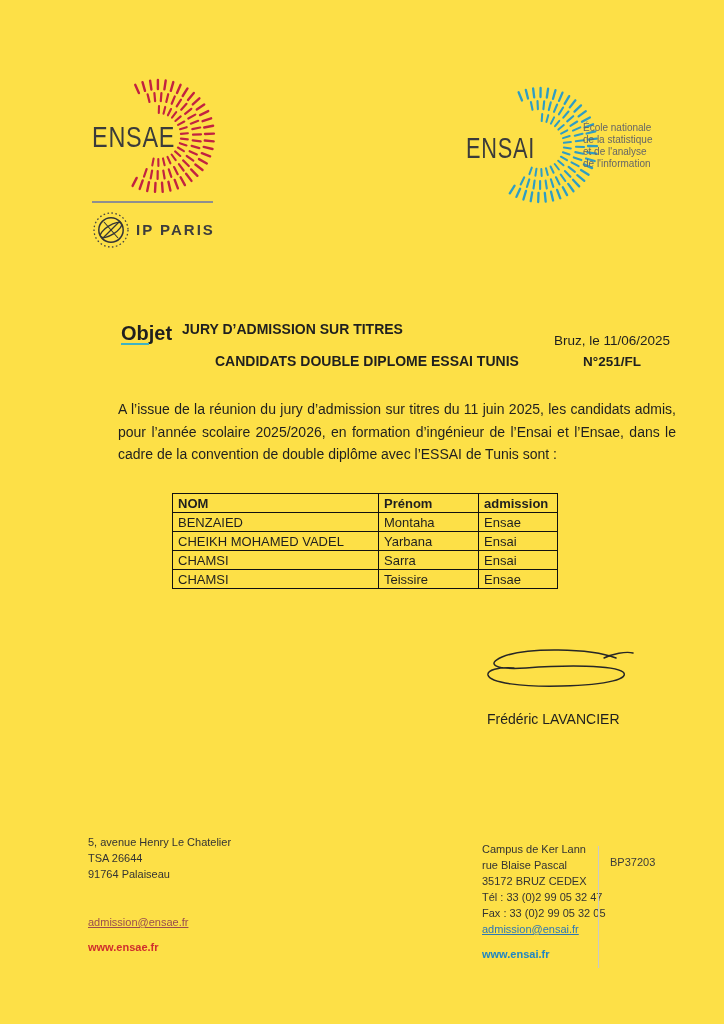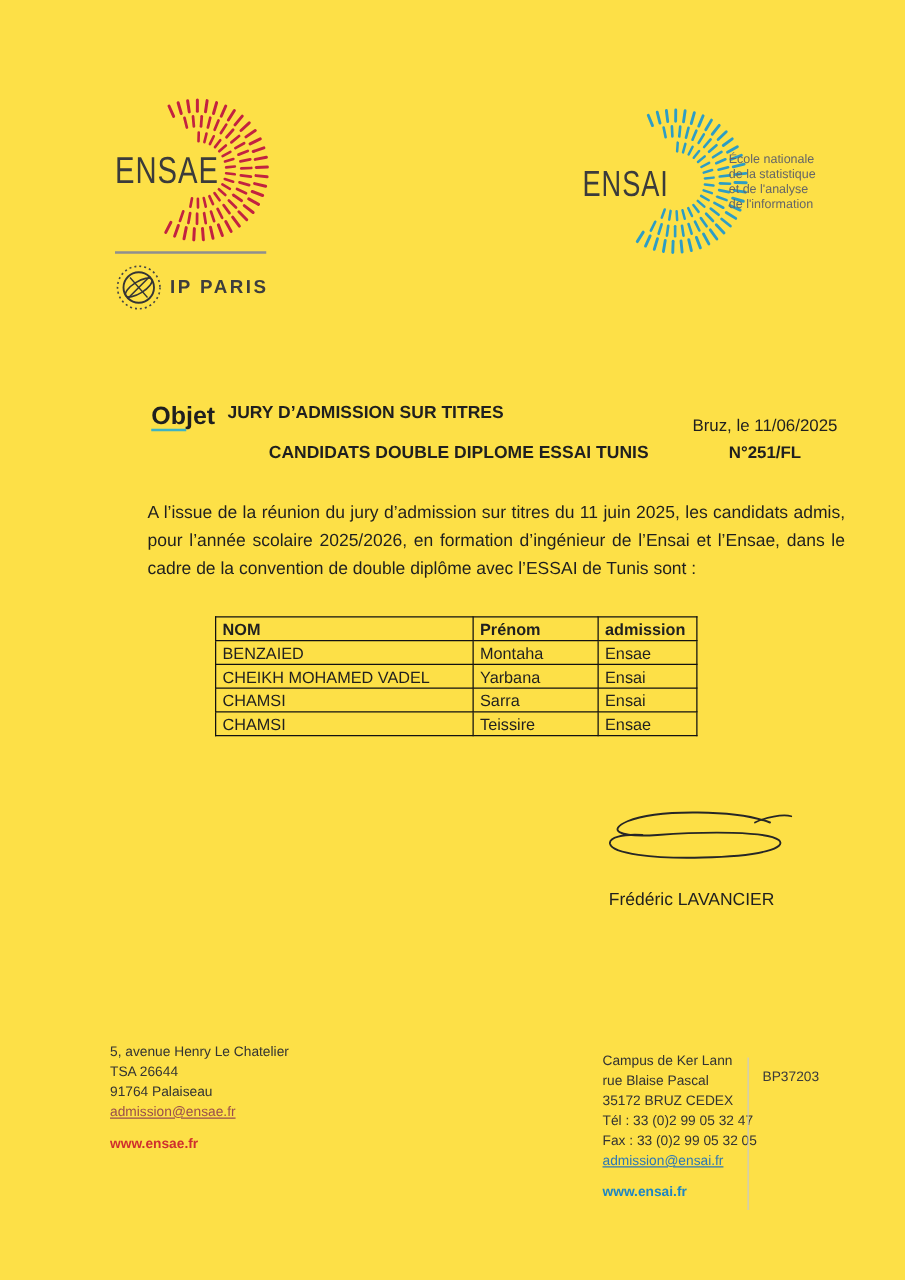--- a/index.html
+++ b/index.html
@@ -34,21 +34,21 @@
   #admission-table th{font-weight:bold;}
   .col-nom{width:195px;}  .col-prenom{width:89px;}  .col-adm{width:68px;}
   
   #signature-svg{left:478px;top:644px;}
   #signer-name{left:487px;top:711px;font-size:14px;}
   
   .footer-block{font-size:11px;line-height:16px;color:#333;}
   #footer-ensae{left:88px;top:834px;}
   #footer-ensai{left:482px;top:841px;}
   .email-link{display:inline-block;margin-top:0;text-decoration:underline;}
-  #ensae-email{color:#9a4d4d;}
+  #ensae-email{color:#9a4d4d;margin-top:32px;}
   #ensai-email{color:#2d77b5;}
   .site-link{display:inline-block;margin-top:9px;font-weight:bold;text-decoration:none;}
   #ensae-site{color:#cf2e2e;}
   #ensai-site{color:#1e86c4;}
   #footer-bp{left:610px;top:856px;font-size:11px;color:#3a3a3a;}
   #footer-vline{left:598px;top:846px;width:1px;height:122px;background:#c9c9c9;}
   a{cursor:pointer;}
 </style>
 </head>
 <body>

